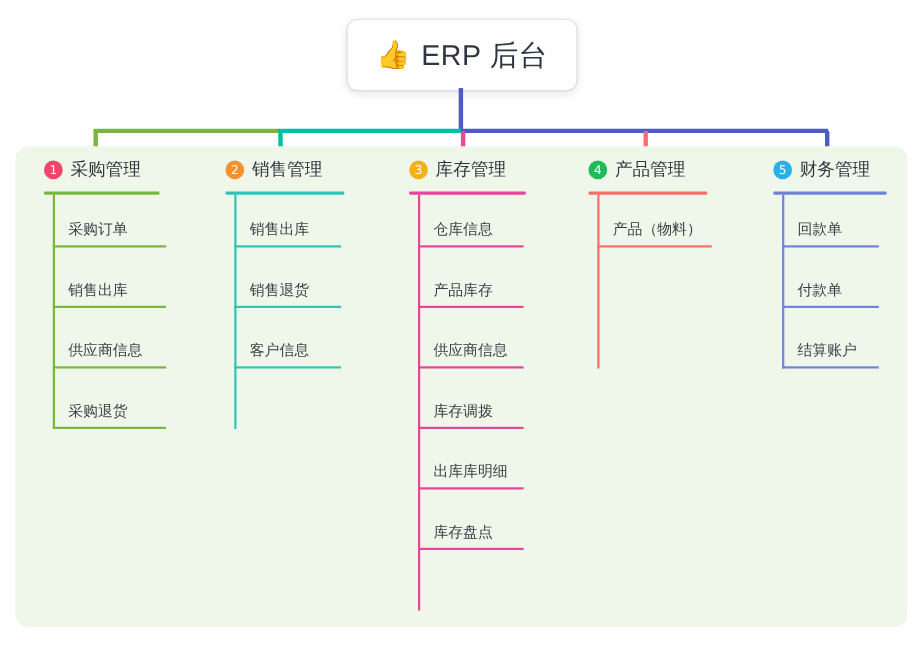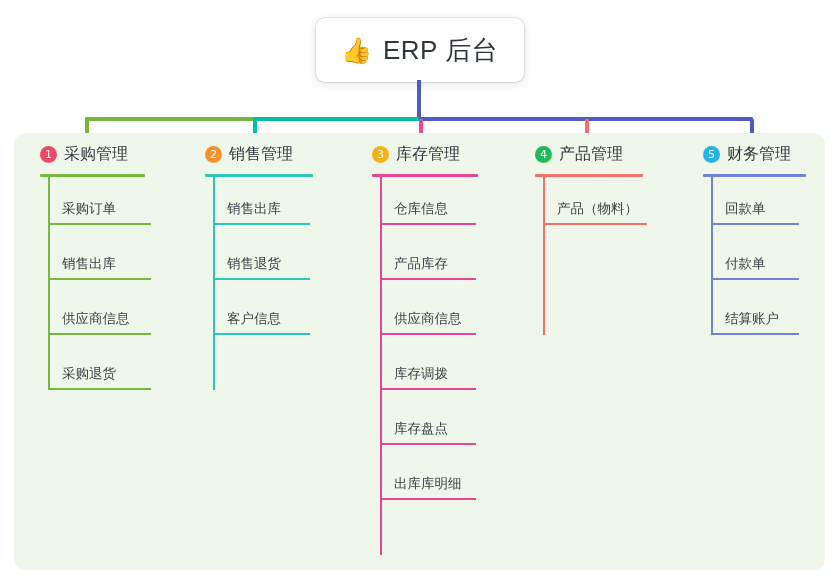--- a/index.html
+++ b/index.html
@@ -198,25 +198,25 @@
         </div>
         <div class="item">
           <span class="item-label">供应商信息</span>
           <div class="item-rule w3" style="background: rgb(232, 68, 154);"></div>
         </div>
         <div class="item">
           <span class="item-label">库存调拨</span>
           <div class="item-rule w3" style="background: rgb(232, 68, 154);"></div>
         </div>
         <div class="item">
+          <span class="item-label">出库库明细</span>
+          <div class="item-rule w3" style="background: rgb(232, 68, 154);"></div>
+        </div>
+        <div class="item">
           <span class="item-label">库存盘点</span>
-          <div class="item-rule w3" style="background: rgb(232, 68, 154);"></div>
-        </div>
-        <div class="item">
-          <span class="item-label">出库库明细</span>
           <div class="item-rule w3" style="background: rgb(232, 68, 154);"></div>
         </div>
       </div>
     </div>
   <div class="col col-4">
       <div class="col-head">
         <span class="badge" style="background: rgb(32, 186, 90);">4</span>
         <span class="head-text">产品管理</span>
       </div>
       <div class="head-rule" style="background: rgb(244, 112, 106); width: 108px;"></div>

